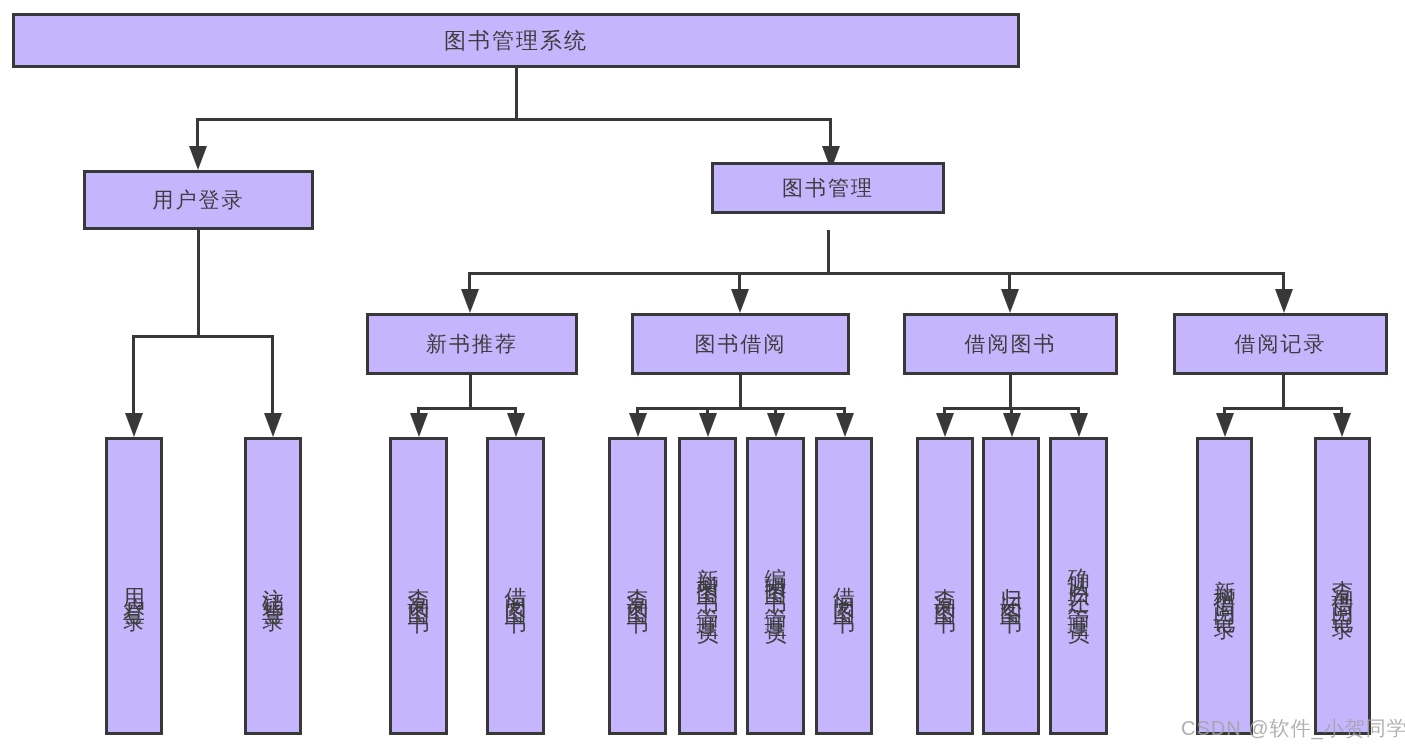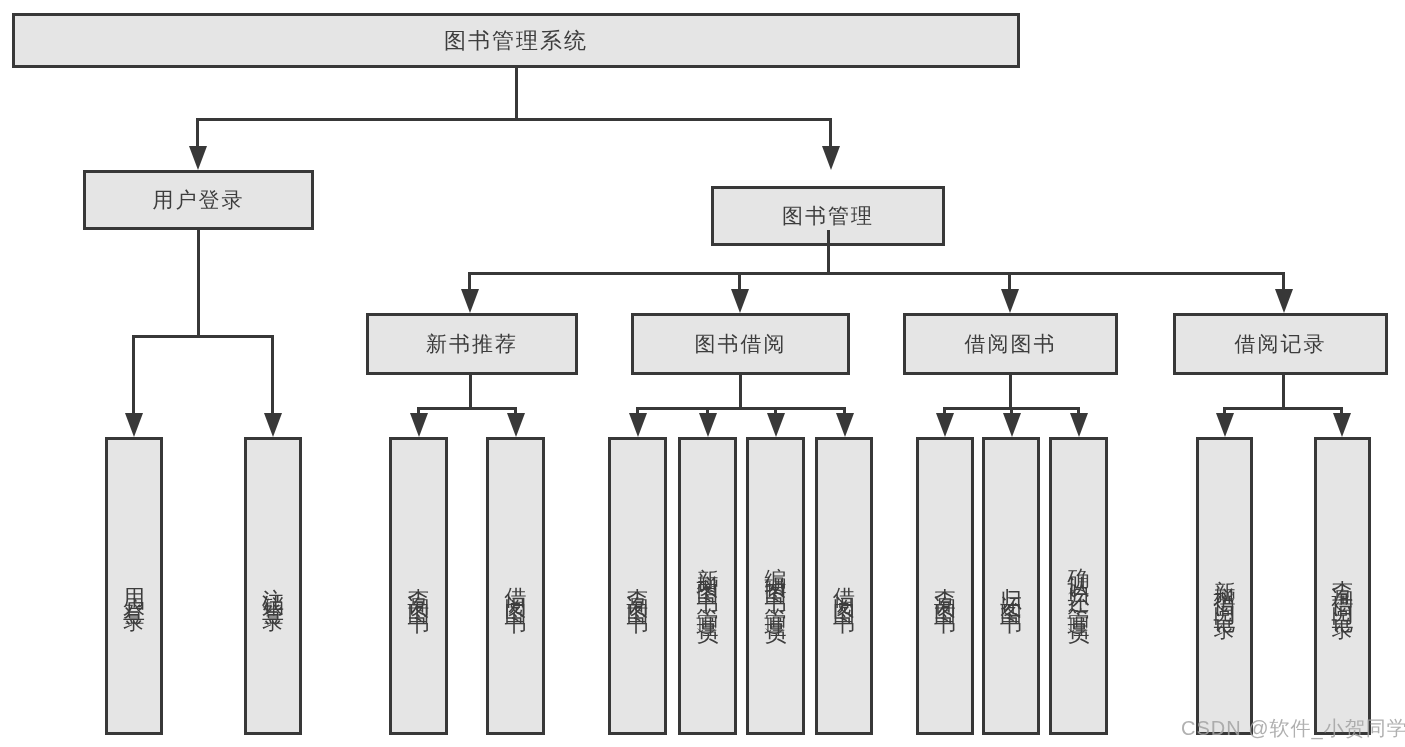--- a/index.html
+++ b/index.html
@@ -1,20 +1,20 @@
 <!DOCTYPE html>
 <html><head>
 <meta charset="utf-8">
 <style>
   html,body{margin:0;padding:0;background:#ffffff;}
   body{font-family:"Liberation Sans","DejaVu Sans",sans-serif;}
   #stage{position:relative;width:1405px;height:747px;background:#ffffff;overflow:hidden;}
 
   
-  .box{position:absolute;background:#e5e5e5;border:3px solid #383838;box-sizing:border-box;
+  .box{position:absolute;background:#c4b5fd;border:3px solid #383838;box-sizing:border-box;
        display:flex;align-items:center;justify-content:center;color:#3d3d3d;}
   .box.h span{font-size:21px;letter-spacing:2px;white-space:nowrap;}
   .box.root span{font-size:22px;}
   .box.v span{writing-mode:vertical-rl;text-orientation:mixed;font-size:22px;letter-spacing:8px;line-height:1;}
 
   
   .vline{position:absolute;width:3px;background:#383838;}
   .hline{position:absolute;height:3px;background:#383838;}
   .arrowhead{position:absolute;width:0;height:0;
              border-left:9px solid transparent;border-right:9px solid transparent;
@@ -37,21 +37,21 @@
   <div class="hline" style="left:196px;top:118px;width:636px;"></div>
 
   <div class="vline" style="left:196px;top:118px;height:32px;"></div>
   <div class="arrowhead" style="left:189px;top:146px;"></div>
   <div class="vline" style="left:829px;top:118px;height:32px;"></div>
   <div class="arrowhead" style="left:822px;top:146px;"></div>
 
   <div class="box h" style="left:83px;top:170px;width:231px;height:60px;">
     <span>用户登录</span>
   </div>
-  <div class="box h" style="left:711px;top:186px;width:234px;height:60px;">
+  <div class="box h" style="left:711px;top:162px;width:234px;height:52px;">
     <span>图书管理</span>
   </div>
 
   <div class="vline" style="left:197px;top:230px;height:108px;"></div>
   <div class="hline" style="left:132px;top:335px;width:142px;"></div>
   <div class="vline" style="left:132px;top:335px;height:82px;"></div>
   <div class="arrowhead" style="left:125px;top:413px;"></div>
   <div class="vline" style="left:271px;top:335px;height:82px;"></div>
   <div class="arrowhead" style="left:264px;top:413px;"></div>
 

